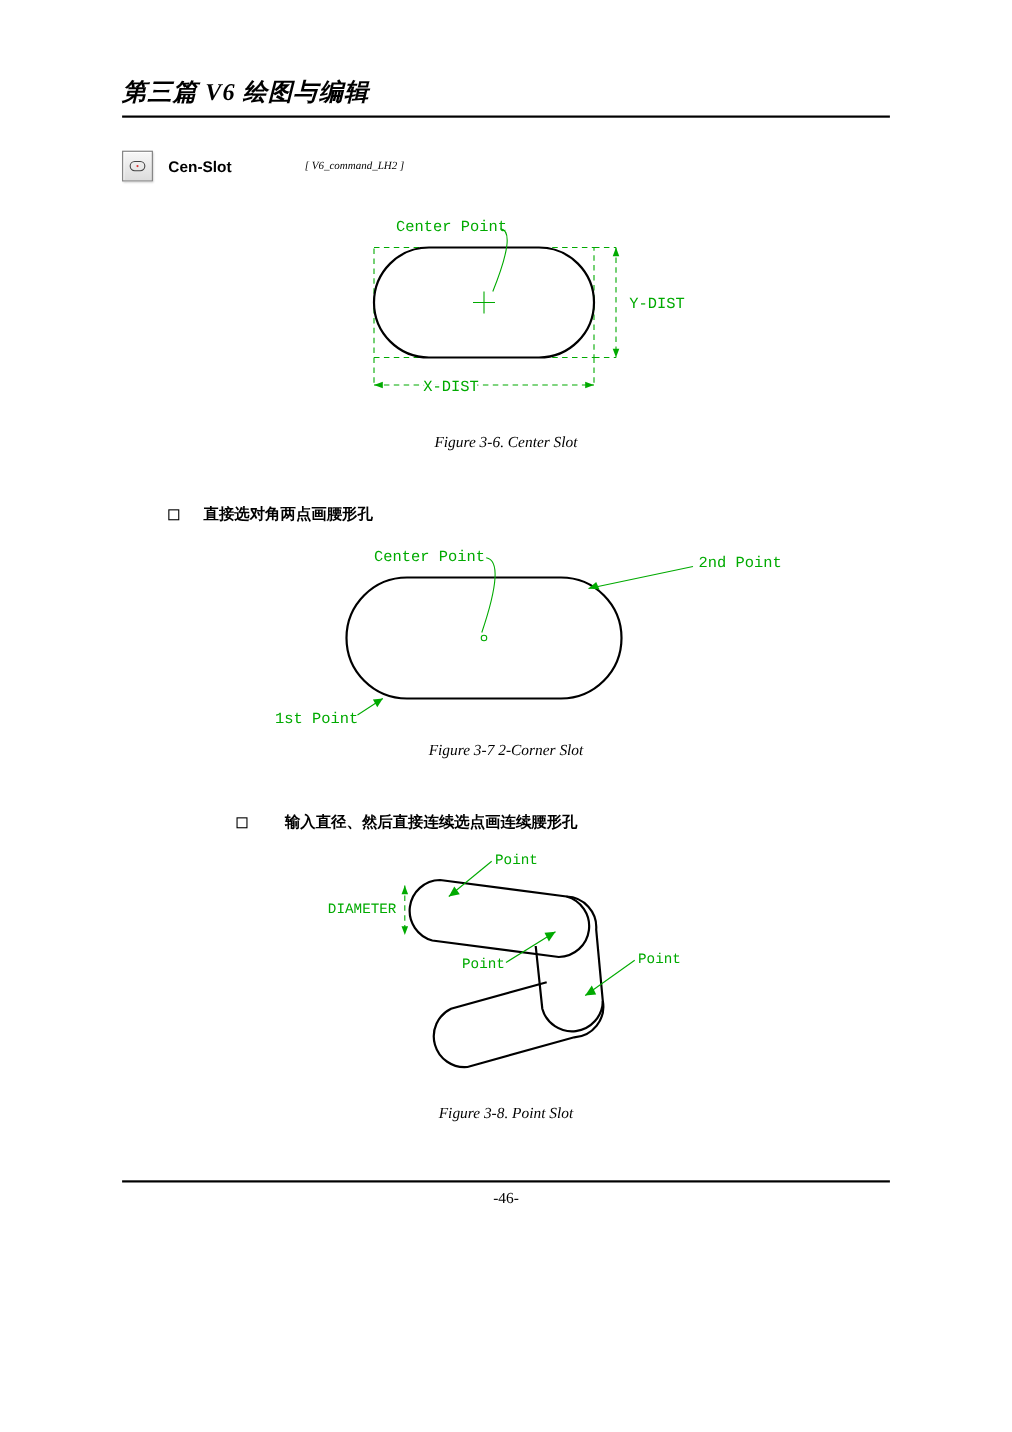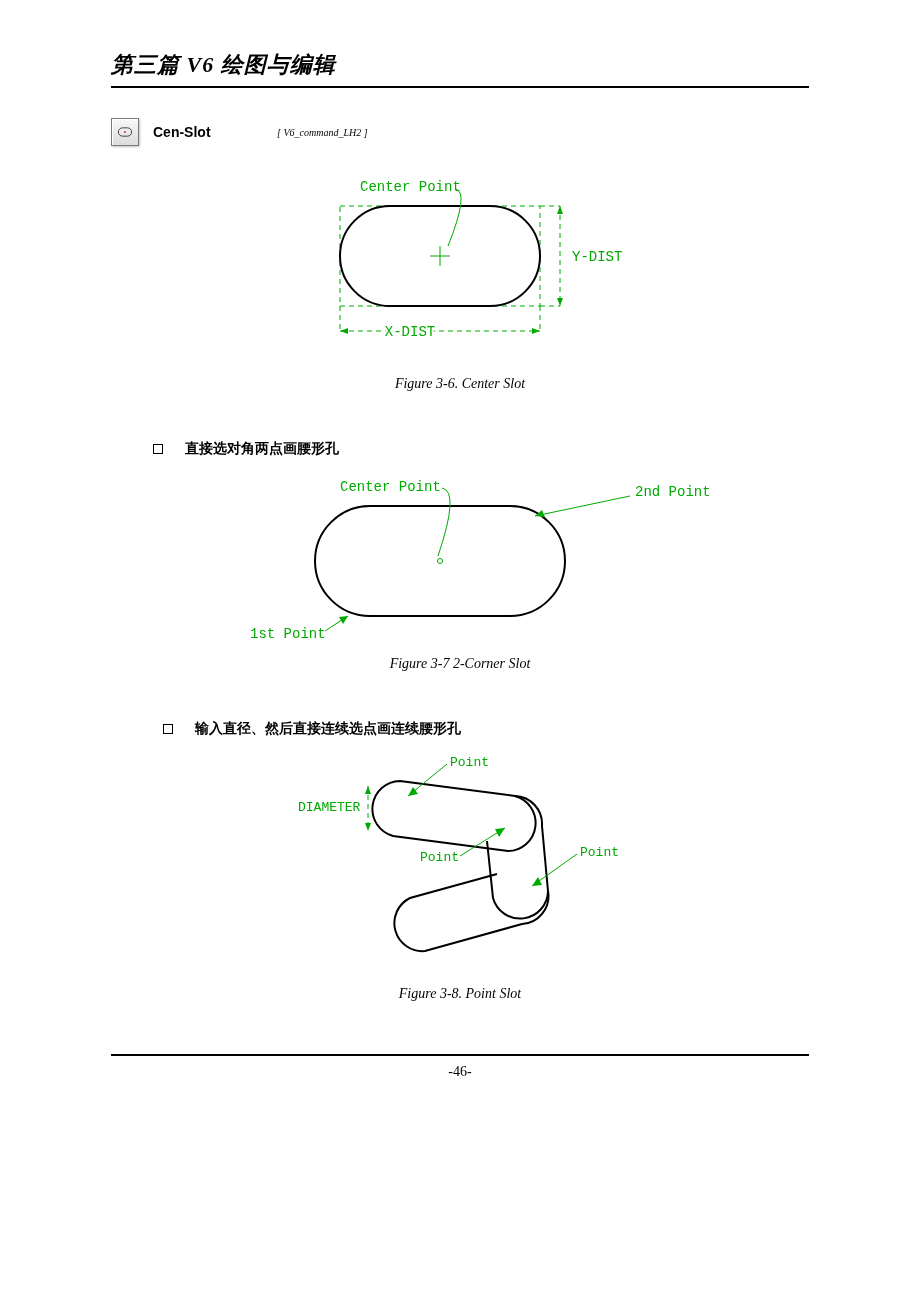--- a/index.html
+++ b/index.html
@@ -5,21 +5,21 @@
   body {
     margin: 0;
     padding: 0;
     background: #fff;
     font-family: "SimSun", "Times New Roman", serif;
     color: #000;
   }
   .page {
     width: 888px;
     margin: 0 auto;
-    padding: 50px 95px 30px 95px;
+    padding: 69px 95px 30px 95px;
     box-sizing: border-box;
     position: relative;
   }
   .header-line {
     font-style: italic;
     font-weight: bold;
     font-size: 22px;
     padding-bottom: 6px;
     border-bottom: 2px solid #000;
     margin-bottom: 30px;
@@ -61,25 +61,26 @@
     align-items: flex-start;
     margin-left: 42px;
     margin-bottom: 8px;
     font-family: "SimSun", sans-serif;
     font-size: 14px;
     font-weight: bold;
   }
   .bullet-row2 {
     display: flex;
     align-items: flex-start;
-    margin-left: 52px;
+    margin-left: 104px;
     margin-bottom: 8px;
     font-family: "SimSun", sans-serif;
     font-size: 14px;
     font-weight: bold;
+    gap: 12px;
   }
   .bullet-sq {
     width: 8px;
     height: 8px;
     border: 1.5px solid #000;
     margin-right: 22px;
     margin-top: 4px;
     flex: 0 0 auto;
   }
   .figure-wrap {

